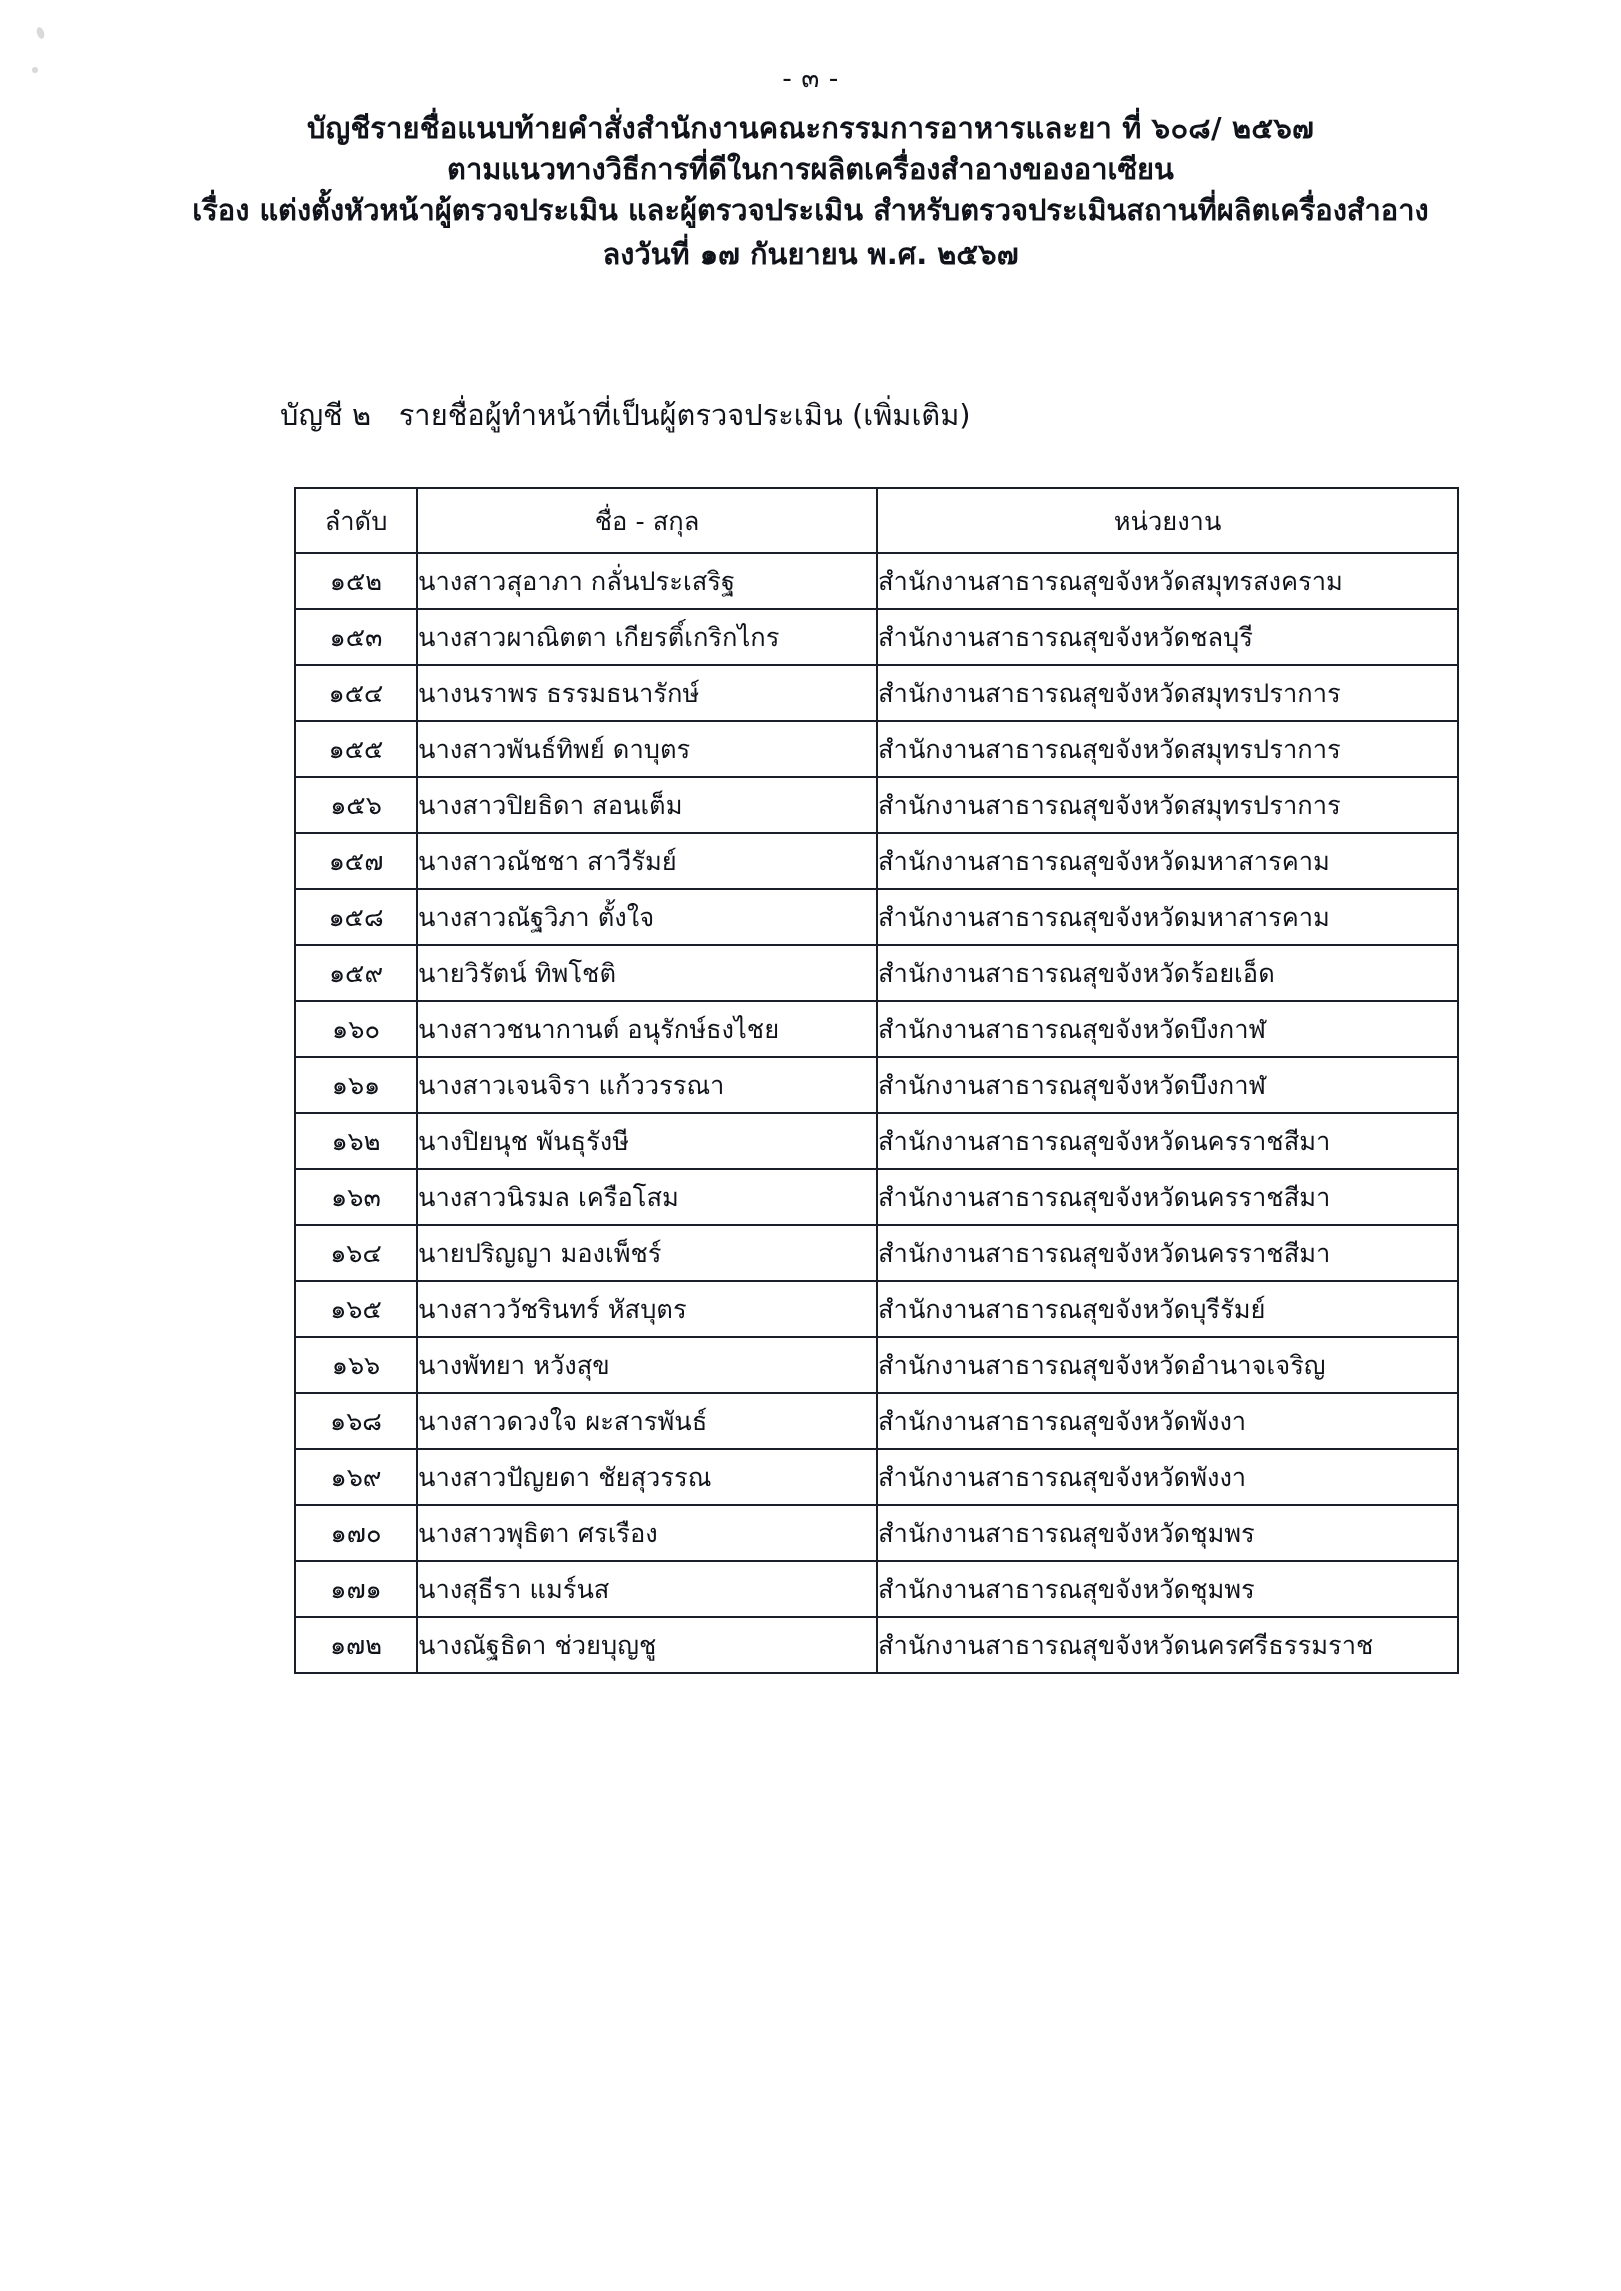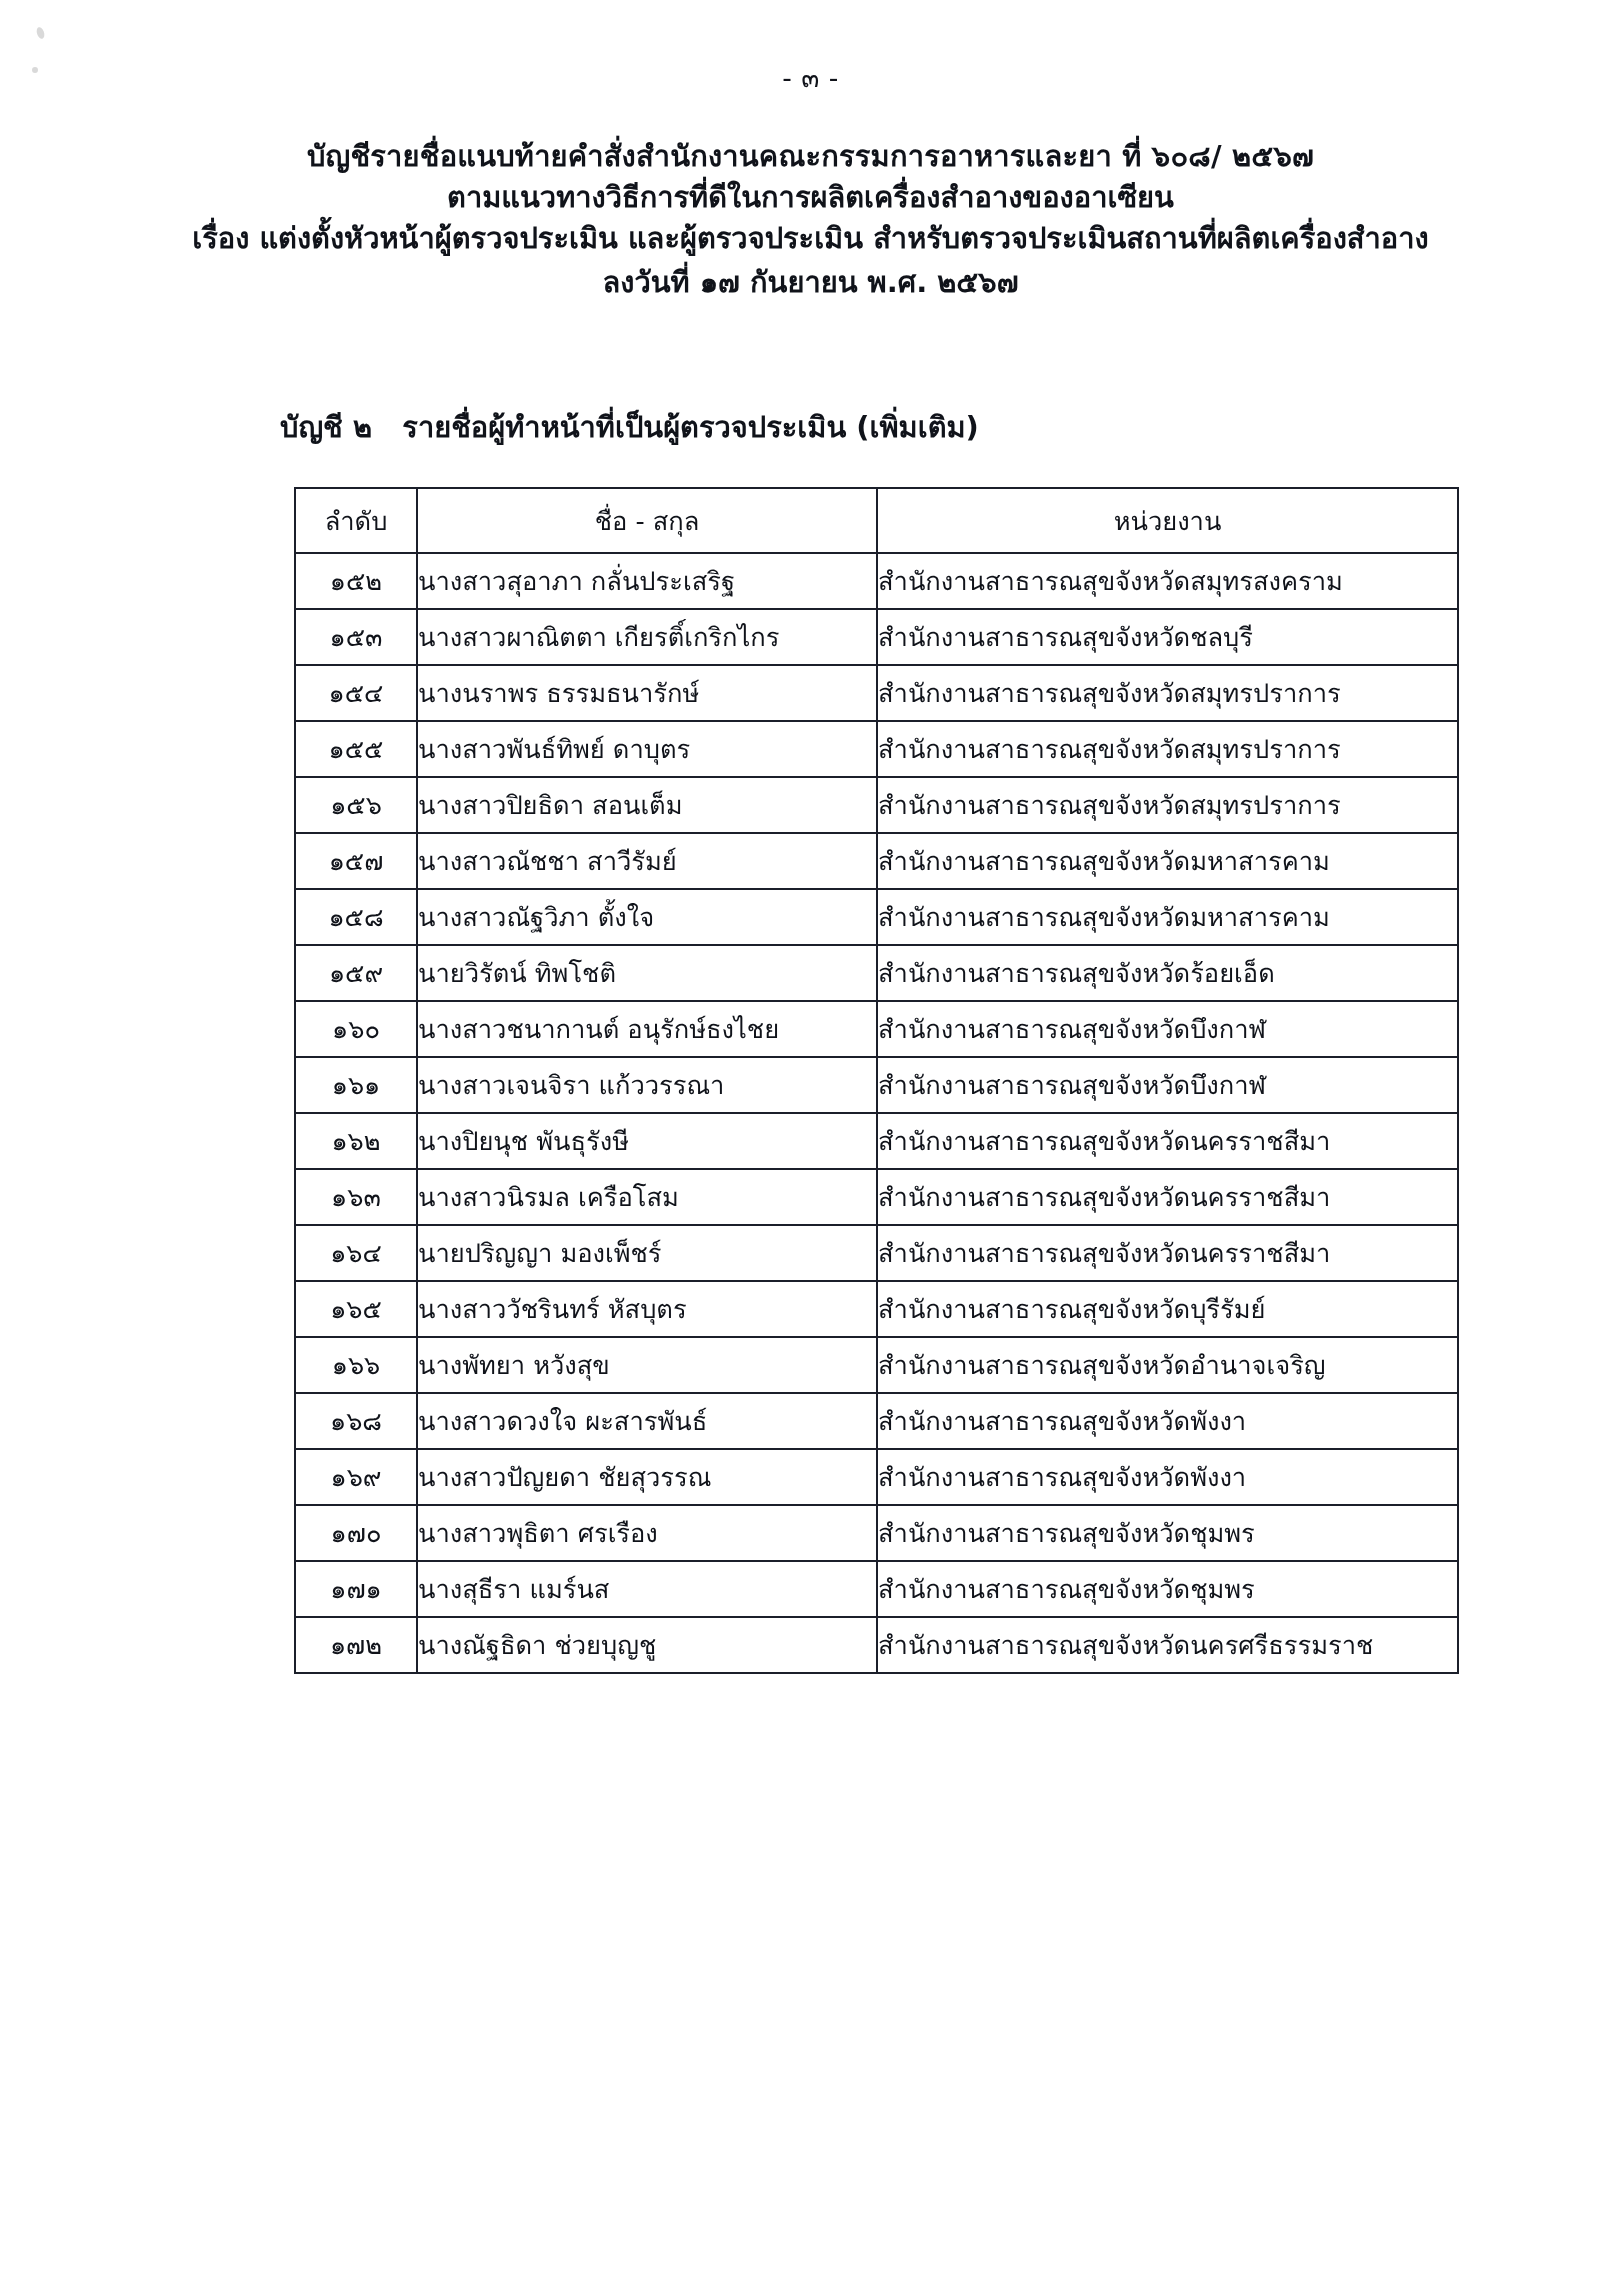--- a/index.html
+++ b/index.html
@@ -43,31 +43,30 @@
     left: 0;
     width: 1621px;
     text-align: center;
   }
   .heading-line {
     font-size: 29px;
     font-weight: bold;
     line-height: 1.42;
     padding: 0 118px;
   }
-  .heading-line.l1 { letter-spacing: 0.2px; margin-top: 28px; }
+  .heading-line.l1 { letter-spacing: 0.2px; }
   .heading-line.l4 { margin-top: 2px; }
 
   .list-title {
     position: absolute;
     top: 392px;
     left: 280px;
     font-size: 29px;
-    font-weight: bold;
+    font-weight: normal;
     white-space: pre;
-    margin-top: 12px;
   }
 
   table.roster {
     position: absolute;
     top: 487px;
     left: 294px;
     width: 1162px;
     border-collapse: collapse;
     table-layout: fixed;
   }

